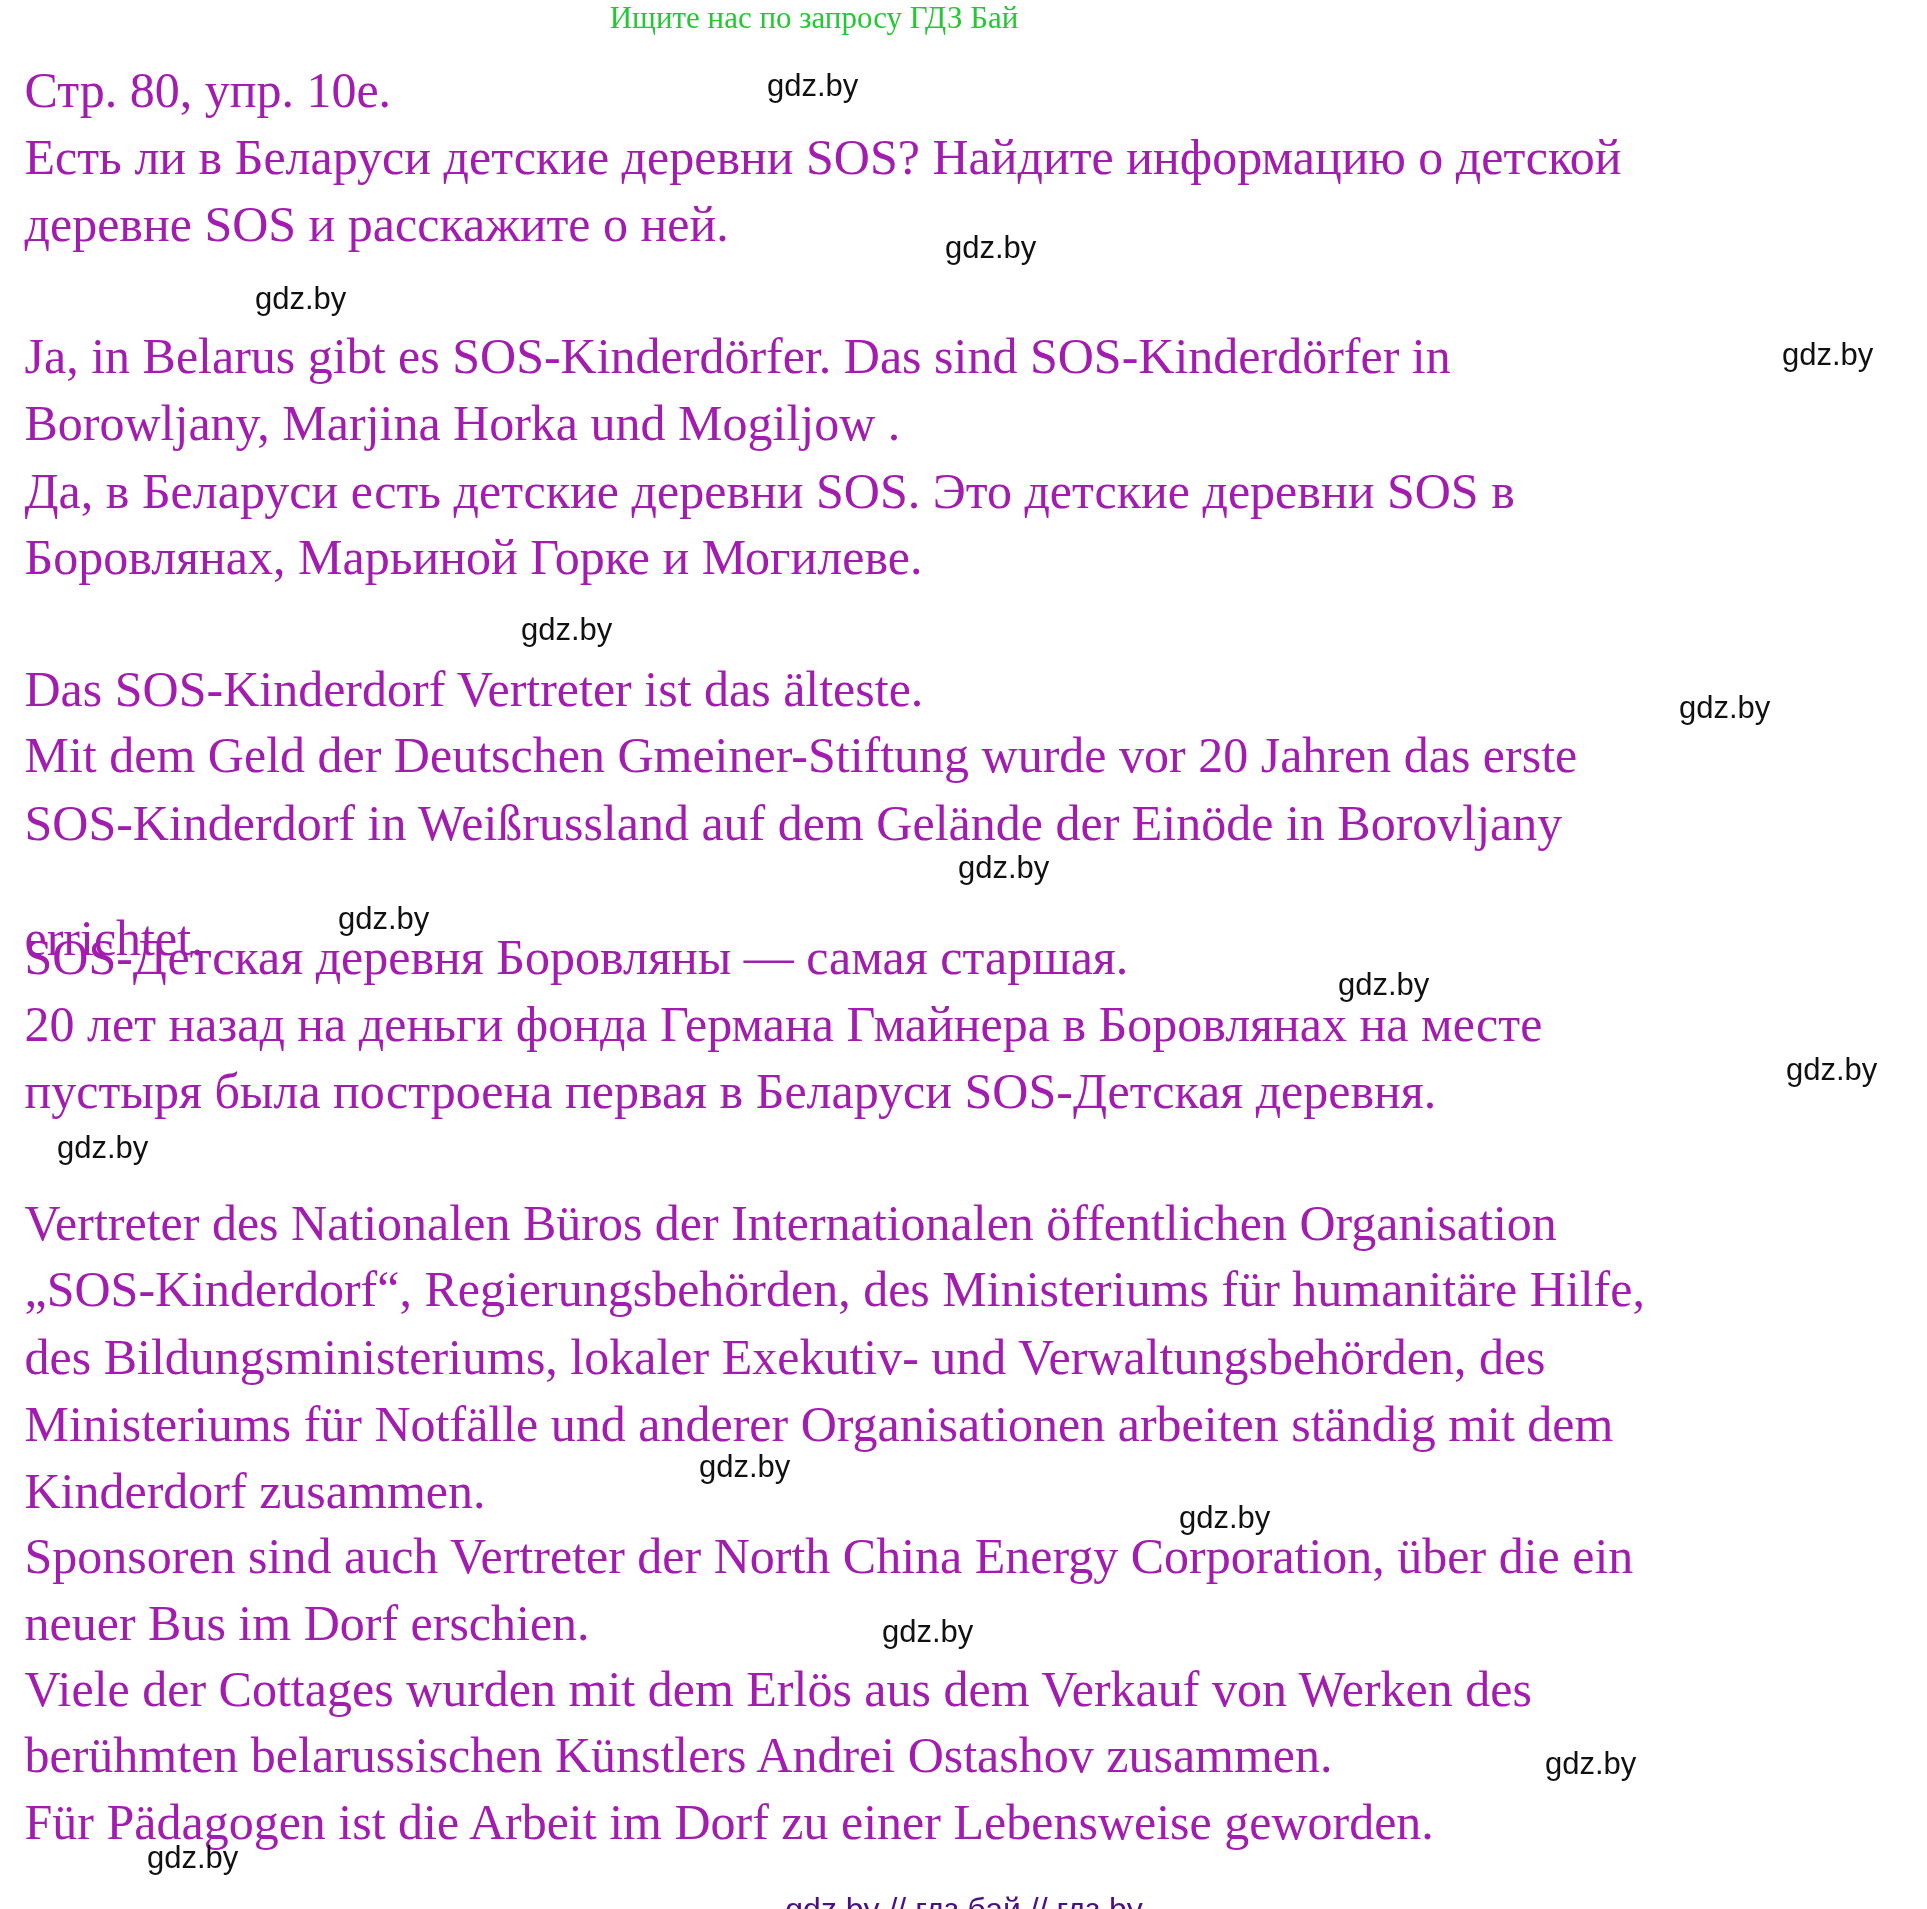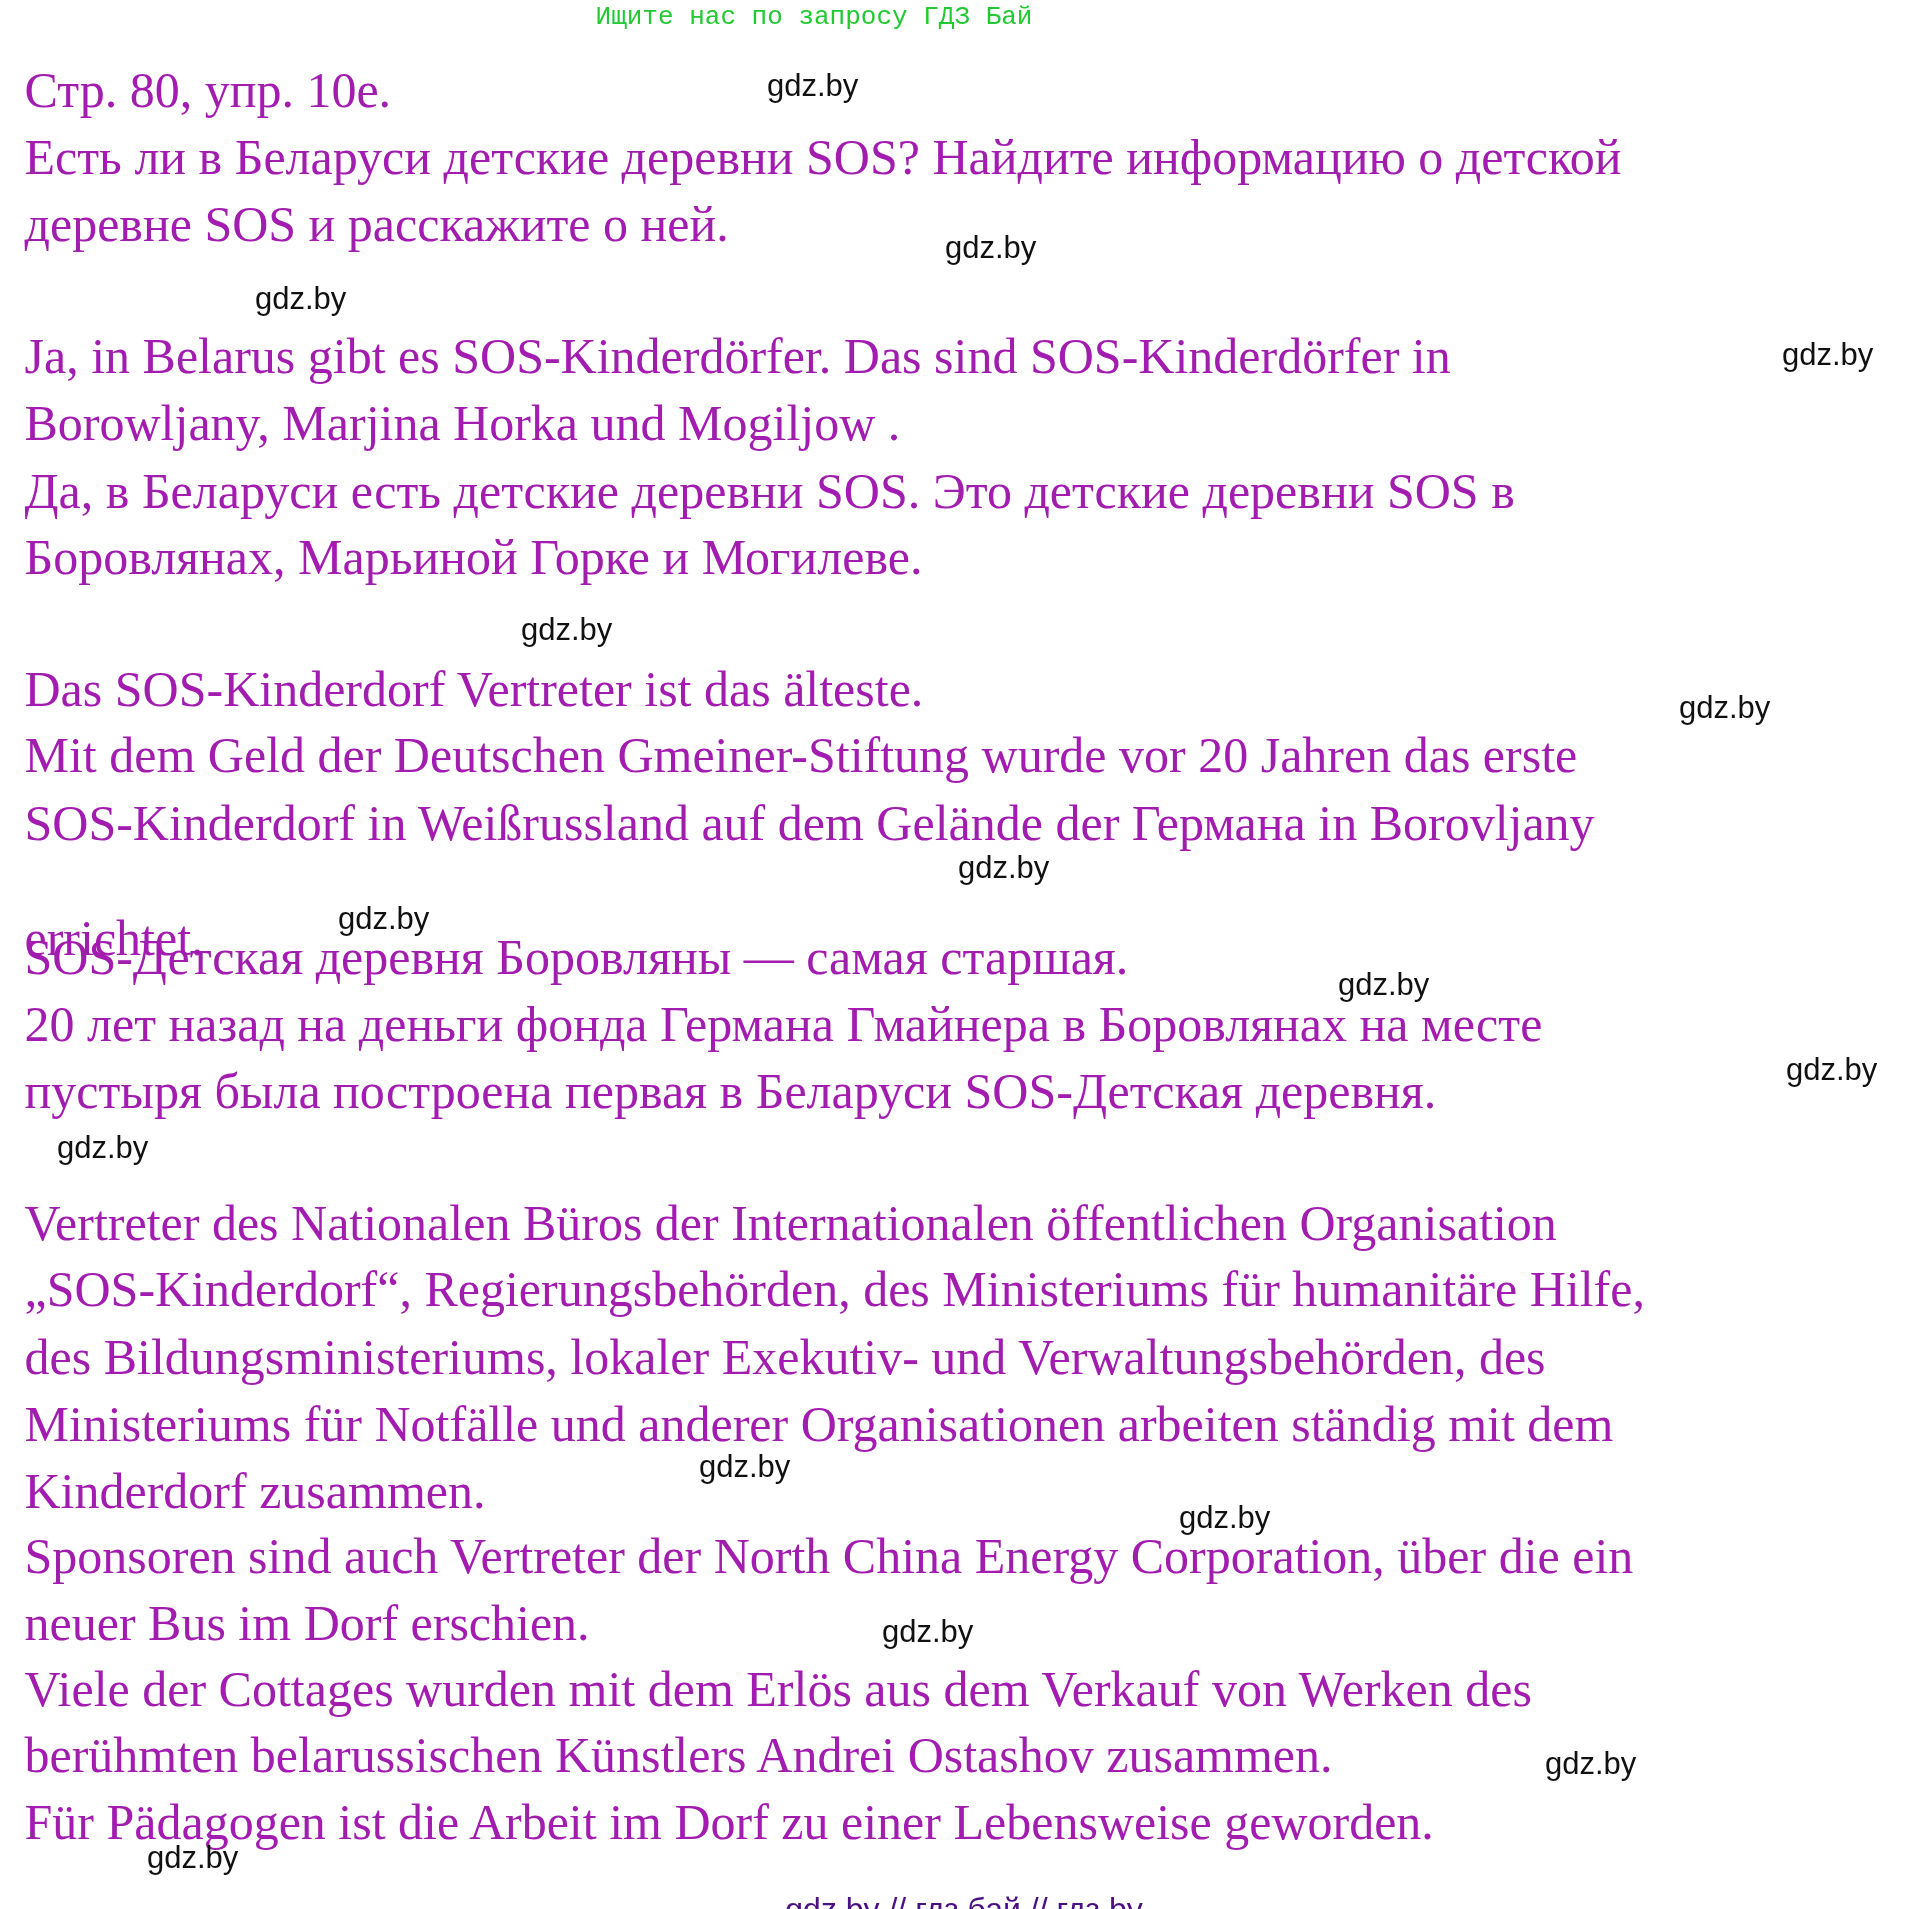--- a/index.html
+++ b/index.html
@@ -1,18 +1,18 @@
 <!DOCTYPE html>
 <html><head>
 <meta charset="utf-8">
 <style>
   html, body { margin:0; padding:0; background:#ffffff; }
   body { width:1928px; height:1909px; position:relative; overflow:hidden; }
   .header { position:absolute; left:0; width:1628px; top:0; text-align:center;
-    font-family:Liberation Mono, monospace; font-size:26px; color:#22c932; line-height:35px; }
+    font-family:Liberation Serif, serif; font-size:31px; color:#22c932; line-height:35px; }
   .line { position:absolute; left:24.5px; white-space:nowrap;
     font-family:"Liberation Serif", serif; font-size:50px; color:#a21caf; line-height:59px; }
   .wm { position:absolute; white-space:nowrap; font-family:"Liberation Sans", sans-serif;
     font-size:31px; color:#111; line-height:29px; }
   .footer { position:absolute; left:0; width:1928px; top:1892px; text-align:center;
     font-family:"Liberation Sans", sans-serif; font-size:32px; color:#4a1085; line-height:35px; }
 </style>
 </head>
 <body>
 
@@ -21,21 +21,21 @@
 <div id="lines">
     <div class="line" style="top: 61px;">Стр. 80, упр. 10е.</div>
     <div class="line" style="top: 128px;">Есть ли в Беларуси детские деревни SOS? Найдите информацию о детской</div>
     <div class="line" style="top: 195px; text-align: center;">деревне SOS и расскажите о ней.</div>
     <div class="line" style="top: 327px;">Ja, in Belarus gibt es SOS-Kinderdörfer. Das sind SOS-Kinderdörfer in</div>
     <div class="line" style="top: 394px;">Borowljany, Marjina Horka  und Mogiljow .</div>
     <div class="line" style="top: 462px;">Да, в Беларуси есть детские деревни SOS. Это детские деревни SOS в</div>
     <div class="line" style="top: 528px;">Боровлянах, Марьиной Горке и Могилеве.</div>
     <div class="line" style="top: 660px;">Das SOS-Kinderdorf  Vertreter ist das älteste.</div>
     <div class="line" style="top: 726px;">Mit dem Geld der Deutschen Gmeiner-Stiftung wurde vor 20 Jahren das erste</div>
-    <div class="line" style="top: 794px;">SOS-Kinderdorf in Weißrussland auf dem Gelände der Германа in Borovljany</div>
+    <div class="line" style="top: 794px;">SOS-Kinderdorf in Weißrussland auf dem Gelände der Einöde in Borovljany</div>
     <div class="line" style="top: 861px; margin-top: 48px;">errichtet.</div>
     <div class="line" style="top: 928px; text-align: right;">SOS-Детская деревня Боровляны — самая старшая.</div>
     <div class="line" style="top: 995px;">20 лет назад на деньги фонда Германа Гмайнера в Боровлянах на месте</div>
     <div class="line" style="top: 1062px;">пустыря была построена первая в Беларуси SOS-Детская деревня.</div>
     <div class="line" style="top: 1194px;">Vertreter des Nationalen Büros der Internationalen öffentlichen Organisation</div>
     <div class="line" style="top: 1260px;">„SOS-Kinderdorf“, Regierungsbehörden, des Ministeriums für humanitäre Hilfe,</div>
     <div class="line" style="top: 1328px;">des Bildungsministeriums, lokaler Exekutiv- und Verwaltungsbehörden, des</div>
     <div class="line" style="top: 1395px;">Ministeriums für Notfälle und anderer Organisationen arbeiten ständig mit dem</div>
     <div class="line" style="top: 1462px;">Kinderdorf zusammen.</div>
     <div class="line" style="top: 1527px;">Sponsoren sind auch Vertreter der North China Energy Corporation, über die ein</div>

